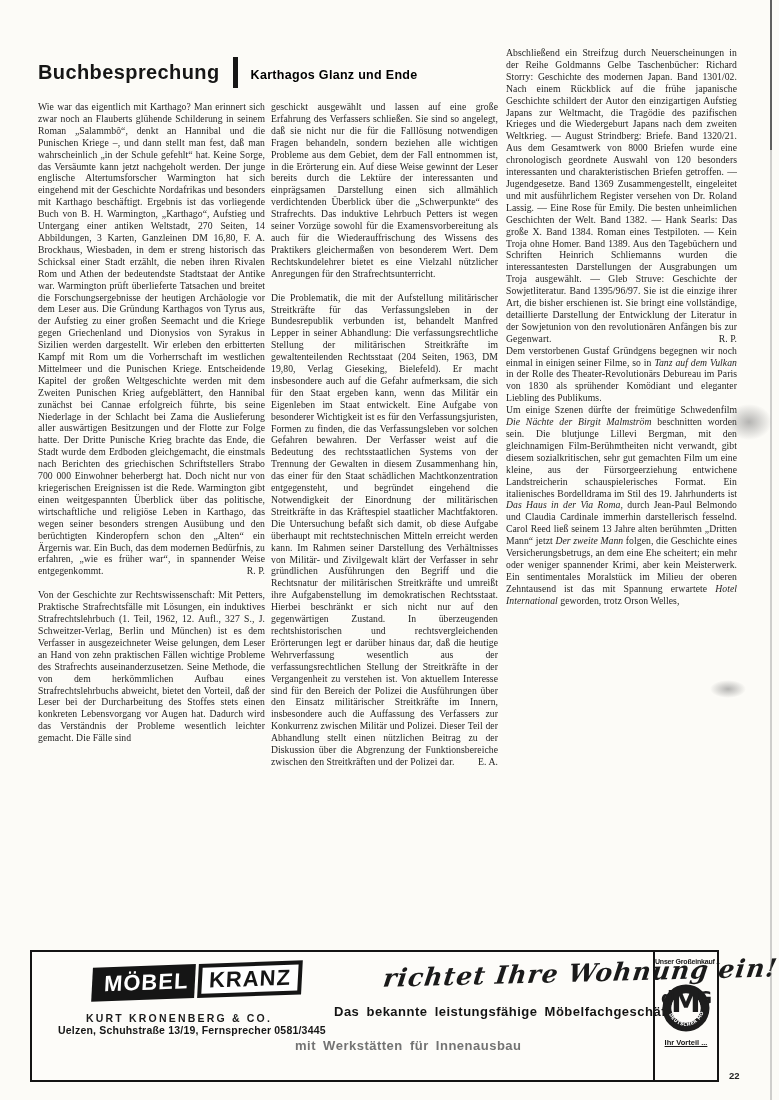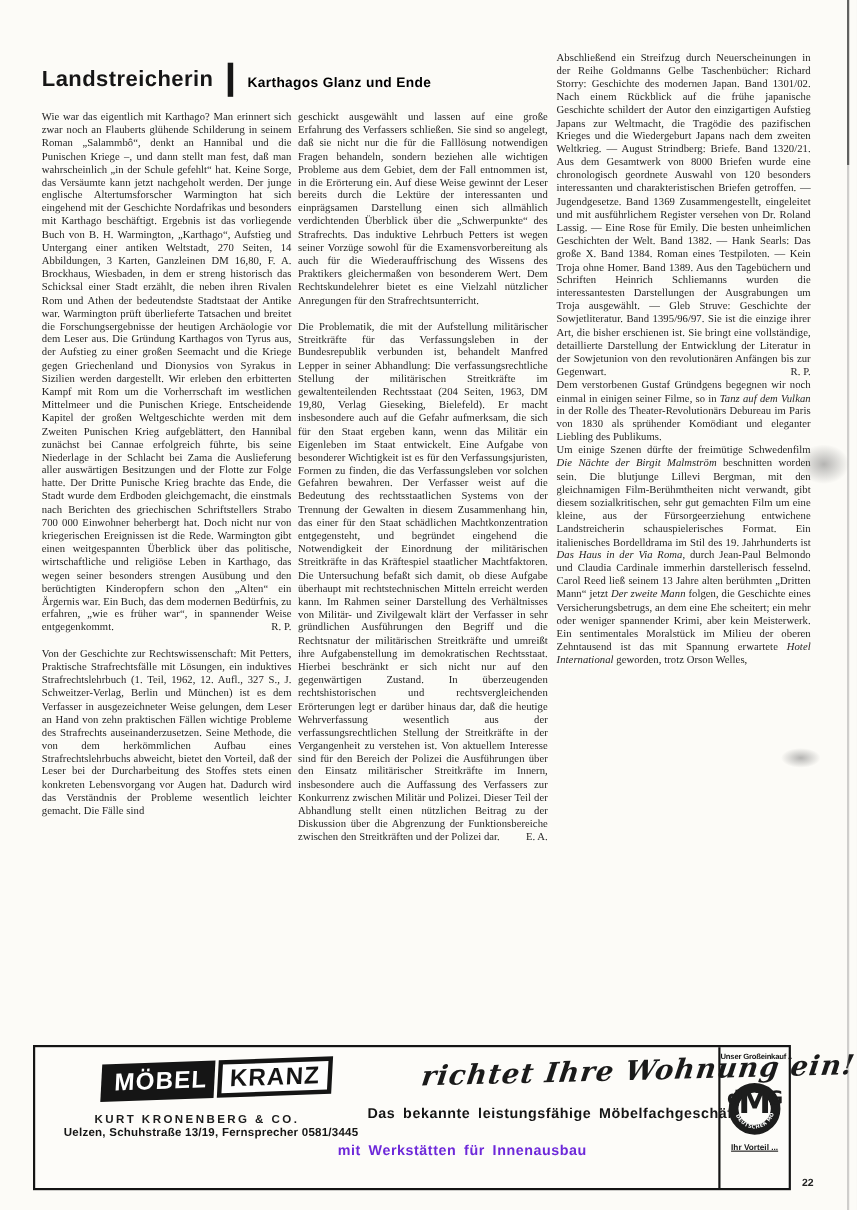--- a/index.html
+++ b/index.html
@@ -65,22 +65,22 @@
   .ad-script{
     position:absolute;left:352px;top:8px;width:290px;text-align:center;white-space:nowrap;
     font-family:"DejaVu Serif", serif;font-style:italic;font-weight:bold;font-size:25px;
     color:#1a1a1a;transform:skewX(-9deg) rotate(-1.5deg);letter-spacing:1px;
   }
   .ad-tagline1{
     position:absolute;left:263px;top:52px;
     font:bold 13px "Liberation Sans", sans-serif;letter-spacing:.5px;word-spacing:3px;color:#141414;white-space:nowrap;padding-left:39px;
   }
   .ad-tagline2{
-    position:absolute;left:275px;top:86px;
-    font:bold 13px "Liberation Sans", sans-serif;letter-spacing:.5px;word-spacing:3px;color:#6d28d9;white-space:nowrap;
+    position:absolute;left:263px;top:86px;
+    font:bold 13px "Liberation Sans", sans-serif;letter-spacing:.5px;word-spacing:3px;color:#737373;white-space:nowrap;
   }
   .ad-right{
     position:absolute;right:0;top:0;bottom:0;width:62px;border-left:2px solid #141414;
     text-align:center;font-family:"Liberation Sans", sans-serif;color:#161616;
   }
   .ad-right .top-label{font:bold 7px "Liberation Sans", sans-serif;white-space:nowrap;display:block;margin-top:6px;letter-spacing:-.2px;}
   .ad-right .bottom-label{font:bold 7.5px "Liberation Sans", sans-serif;white-space:nowrap;display:block;margin-top:2px;text-decoration:underline;}
   .emblem{display:block;margin:1px auto 0 auto;}
   .page-number{
     position:absolute;left:729px;top:1070px;
@@ -93,21 +93,21 @@
     background:radial-gradient(closest-side, rgba(110,110,110,.5), rgba(110,110,110,0));}
   #smudge1{left:726px;top:404px;width:46px;height:36px;}
   #smudge2{left:710px;top:680px;width:36px;height:18px;}
 </style>
 </head>
 <body>
 
 <div id="page">
 
   <div class="masthead">
-    <span class="section">Landstreicherin</span>
+    <span class="section">Buchbesprechung</span>
     <span class="bar"></span>
     <span class="article">Karthagos Glanz und Ende</span>
   </div>
 
   <div id="col1" class="col">
       <p class="para"><span>Wie war das eigentlich mit Karthago? Man erinnert sich zwar noch an Flauberts glühende Schilderung in seinem Roman „Salammbô“, denkt an Hannibal und die Punischen Kriege –, und dann stellt man fest, daß man wahrscheinlich „in der Schule gefehlt“ hat. Keine Sorge, das Versäumte kann jetzt nachgeholt werden. Der junge englische Altertumsforscher Warmington hat sich eingehend mit der Geschichte Nordafrikas und besonders mit Karthago beschäftigt. Ergebnis ist das vorliegende Buch von B. H. Warmington, „Karthago“, Aufstieg und Untergang einer antiken Weltstadt, 270 Seiten, 14 Abbildungen, 3 Karten, Ganzleinen DM 16,80, F. A. Brockhaus, Wiesbaden, in dem er streng historisch das Schicksal einer Stadt erzählt, die neben ihren Rivalen Rom und Athen der bedeutendste Stadtstaat der Antike war. Warmington prüft überlieferte Tatsachen und breitet die Forschungsergebnisse der heutigen Archäologie vor dem Leser aus. Die Gründung Karthagos von Tyrus aus, der Aufstieg zu einer großen Seemacht und die Kriege gegen Griechenland und Dionysios von Syrakus in Sizilien werden dargestellt. Wir erleben den erbitterten Kampf mit Rom um die Vorherrschaft im westlichen Mittelmeer und die Punischen Kriege. Entscheidende Kapitel der großen Weltgeschichte werden mit dem Zweiten Punischen Krieg aufgeblättert, den Hannibal zunächst bei Cannae erfolgreich führte, bis seine Niederlage in der Schlacht bei Zama die Auslieferung aller auswärtigen Besitzungen und der Flotte zur Folge hatte. Der Dritte Punische Krieg brachte das Ende, die Stadt wurde dem Erdboden gleichgemacht, die einstmals nach Berichten des griechischen Schriftstellers Strabo 700 000 Einwohner beherbergt hat. Doch nicht nur von kriegerischen Ereignissen ist die Rede. Warmington gibt einen weitgespannten Überblick über das politische, wirtschaftliche und religiöse Leben in Karthago, das wegen seiner besonders strengen Ausübung und den berüchtigten Kinderopfern schon den „Alten“ ein Ärgernis war. Ein Buch, das dem modernen Bedürfnis, zu erfahren, „wie es früher war“, in spannender Weise entgegenkommt.</span><span class="sig">R. P.</span></p>
       <p class="para"><span>Von der Geschichte zur Rechtswissenschaft: Mit Petters, Praktische Strafrechtsfälle mit Lösungen, ein induktives Strafrechtslehrbuch (1. Teil, 1962, 12. Aufl., 327 S., J. Schweitzer-Verlag, Berlin und München) ist es dem Verfasser in ausgezeichneter Weise gelungen, dem Leser an Hand von zehn praktischen Fällen wichtige Probleme des Strafrechts auseinanderzusetzen. Seine Methode, die von dem herkömmlichen Aufbau eines Strafrechtslehrbuchs abweicht, bietet den Vorteil, daß der Leser bei der Durcharbeitung des Stoffes stets einen konkreten Lebensvorgang vor Augen hat. Dadurch wird das Verständnis der Probleme wesentlich leichter gemacht. Die Fälle sind</span></p>
     </div>
 
   <div id="col2" class="col">

